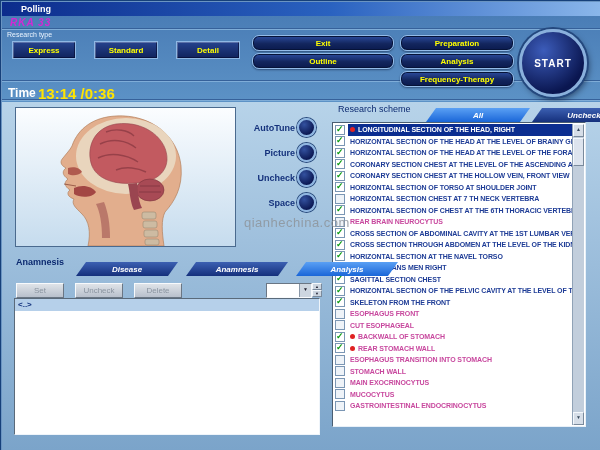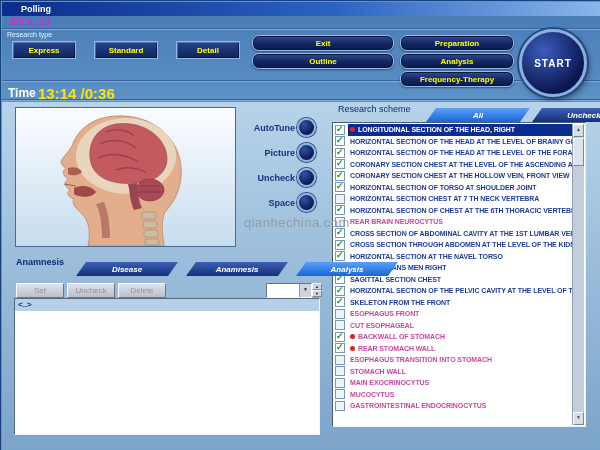--- a/index.html
+++ b/index.html
@@ -76,21 +76,21 @@
   .rs-row.selected .rs-text{color:#fff}
   .dot{display:none;width:5px;height:5px;border-radius:50%;background:#e02222;flex:0 0 5px}
   .dot.on{display:block}
   .scrollbar{position:absolute;top:1px;right:1px;bottom:1px;width:11px;background:#c2cedc;border-left:1px solid #90a2b6;display:flex;flex-direction:column}
   .sb-up,.sb-down{height:11px;background:#d6dee8;border:1px solid;border-color:#f4f8fc #7a8a9c #7a8a9c #f4f8fc;
     font-size:5px;line-height:9px;text-align:center;color:#384a5c;cursor:pointer}
   .sb-down{margin-top:auto}
   .sb-thumb{height:26px;margin:1px 0;background:#dde4ee;border:1px solid;border-color:#f4f8fc #7a8a9c #7a8a9c #f4f8fc;cursor:grab}
 
   .an-label{position:absolute;left:14px;top:155px;font-size:9px;font-weight:bold;color:#0c2a70}
-  .an-btns{position:absolute;left:14px;top:181px;display:flex;gap:3px}
+  .an-btns{position:absolute;left:14px;top:181px;display:flex;gap:11px}
   .an-btn{width:46px;height:13px;display:flex;align-items:center;justify-content:center;font-size:8px;color:#8a94a0;
     background:linear-gradient(180deg,#dfe3e8,#b8c0cc);border:1px solid;border-color:#f8fafc #6a7684 #6a7684 #f8fafc;cursor:pointer}
   .combo{position:absolute;left:264px;top:181px;width:44px;height:13px;display:flex;background:#fff;
     border:1px solid;border-color:#6a7684 #f8fafc #f8fafc #6a7684}
   .combo-val{flex:1;font-size:8px;line-height:11px;padding-left:2px;color:#222}
   .combo-arrow{width:11px;background:#cdd6e0;border-left:1px solid #8a98a8;font-size:5px;text-align:center;line-height:11px;color:#223;cursor:pointer}
   .spinner{position:absolute;left:310px;top:181px;width:10px;height:13px;display:flex;flex-direction:column}
   .spin-up,.spin-down{flex:1;background:#cdd6e0;border:1px solid;border-color:#f4f8fc #7a8a9c #7a8a9c #f4f8fc;
     font-size:4px;line-height:5px;text-align:center;color:#223;cursor:pointer}
 

